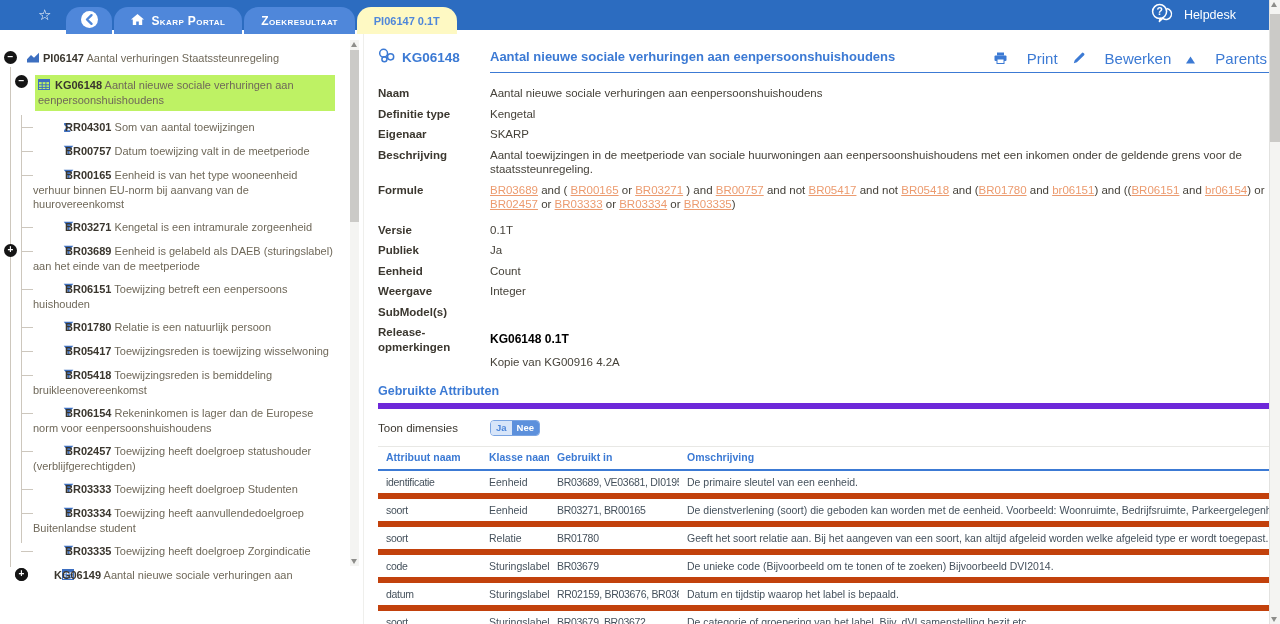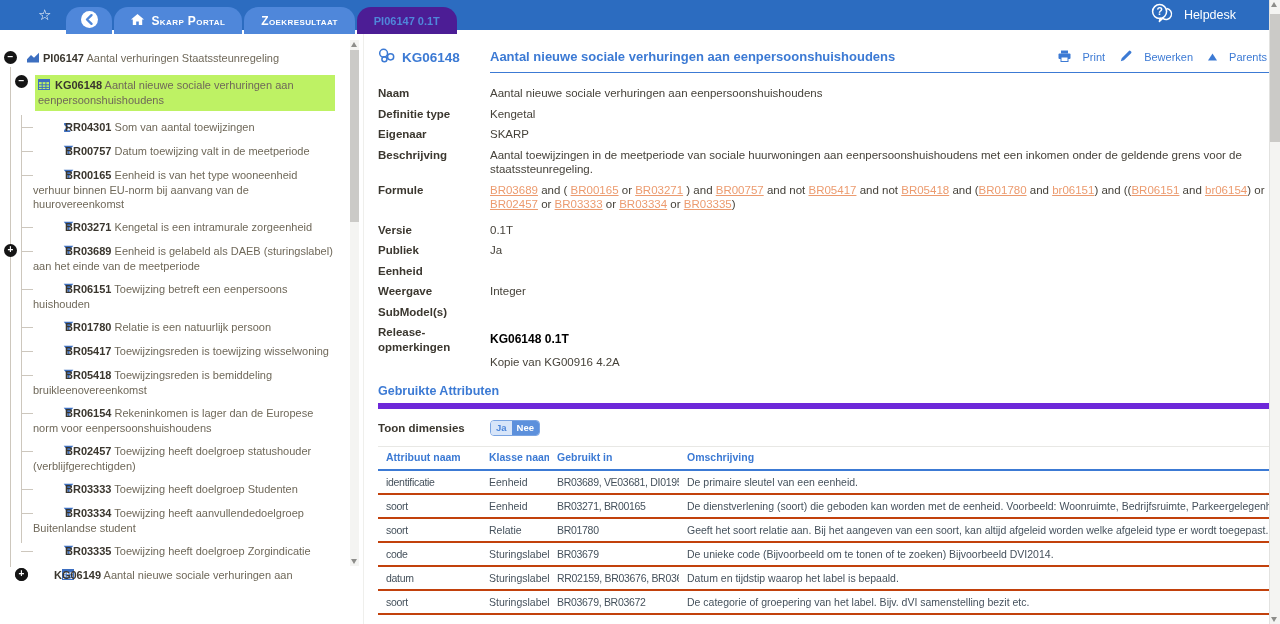--- a/index.html
+++ b/index.html
@@ -7,21 +7,21 @@
        font-family:"Liberation Sans",sans-serif;-webkit-font-smoothing:antialiased}
 
   
   .topbar{position:absolute;top:0;left:0;right:0;height:30px;background:#2c6cc0;display:flex;align-items:center;z-index:5}
   .star{color:#fff;font-size:15px;margin-left:38px;line-height:30px;cursor:pointer}
   .tabs{display:flex;align-items:flex-end;height:38px;margin-left:15px;gap:2px}
   .tab{height:27px;background:#4f87da;border-radius:14px 14px 0 0;display:flex;align-items:center;gap:7px;
        color:#fff;font-weight:bold;font-size:11px;padding:0 17px;cursor:pointer;white-space:nowrap}
   .tab.sc{font-variant:small-caps;letter-spacing:.4px;font-size:12px}
   .tab-back{width:46px;justify-content:center;padding:0}
-  .tab.active{background:#4c1d95;color:#4f87da}
+  .tab.active{background:#fef9c3;color:#4f87da}
   .helpdesk{margin-left:auto;margin-right:44px;display:flex;align-items:center;gap:9px;color:#fff;font-size:12.5px;cursor:pointer}
 
   
   .tree{position:absolute;left:0;top:30px;width:364px;bottom:0;overflow:hidden;box-sizing:border-box;
         padding-top:21px;font-size:11px;color:#6f6859;border-right:1px solid #efefec}
   .ti{position:relative;margin-bottom:9px;line-height:14px;padding-right:28px;cursor:pointer}
   .tcode{color:#3a362e;font-weight:bold}
   .tib{display:block}
   .lvl0 .tib{margin-left:26px}
   .lvl1 .tib{margin-left:12px;text-indent:25px}
@@ -43,43 +43,43 @@
   .tri-up,.tri-down{position:absolute;left:1px;width:0;height:0;border-left:3.5px solid transparent;border-right:3.5px solid transparent}
   .tri-up{top:2px;border-bottom:5px solid #8d8d8a}
   .tri-down{bottom:2px;border-top:5px solid #8d8d8a}
 
   
   .detail{position:absolute;left:378px;top:30px;right:11px;bottom:0;overflow:hidden;font-size:11.5px;color:#46423a}
   .dheader{position:relative;margin-top:17px;height:26px}
   .dcode{position:absolute;left:0;top:1px;display:flex;gap:7px;align-items:center;color:#3c7ad4;font-weight:bold;font-size:13.5px}
   .dtitle{position:absolute;left:112px;top:2px;color:#3c7ad4;font-weight:bold;font-size:13px}
   .dactions{position:absolute;right:2px;top:3px;display:flex;gap:15px}
-  .dact{display:flex;align-items:center;gap:12px;color:#3c7ad4;font-size:11px;cursor:pointer}
+  .dact{display:flex;align-items:center;gap:20px;color:#3c7ad4;font-size:15px;cursor:pointer}
   .dline{position:absolute;left:112px;right:0;bottom:0;height:1px;background:#3c7ad4}
 
   #fields{margin-top:13px}
   .frow{display:flex;margin-bottom:6px;line-height:14.5px}
   .flabel{width:112px;flex:0 0 112px;font-weight:bold;color:#3b372f}
   .fvalue{flex:1;min-width:0}
   .frow-formule{margin-bottom:11px}
   .flink{color:#ec9b6f;text-decoration:underline;cursor:pointer}
   .reltitle{font-weight:bold;font-size:12px;color:#000000;margin-top:7px}
   .relnote{margin-top:8px}
 
   .sectitle{margin-top:15px;color:#3c7ad4;font-weight:bold;font-size:12.5px;border-bottom:6px solid #6d28d9;padding-bottom:5px}
   .togglerow{display:flex;margin-top:11px;align-items:center}
-  .toglabel{width:112px;flex:0 0 112px;font-weight:bold;color:#3b372f}
+  .toglabel{width:112px;flex:0 0 112px;font-weight:normal;color:#3b372f}
   .toggle{display:inline-flex;border-radius:4px;overflow:hidden;font-size:9.5px;font-weight:bold;border:1px solid #7aa4e2;cursor:pointer}
   .tja{background:#d7e5f9;color:#4c86da;padding:1px 5px 2px}
   .tnee{background:#5c90dc;color:#fff;padding:1px 5px 2px}
 
   .attr{width:100%;border-collapse:collapse;table-layout:fixed;margin-top:10px;font-size:10.5px;color:#45515c}
   .attr th{text-align:left;color:#3c7ad4;font-weight:bold;padding:4px 4px 6px 8px;border-bottom:2px solid #3c7ad4;
            border-top:1px solid #e8e8e5;white-space:nowrap;overflow:hidden}
-  .attr td{padding:5px 4px 5px 8px;border-bottom:2px solid #c2410c;white-space:nowrap;overflow:hidden}
+  .attr td{padding:5px 4px 5px 8px;border-bottom:6px solid #c2410c;white-space:nowrap;overflow:hidden}
   .attr td.c0,.attr td.c2{letter-spacing:-.3px}
 
   
   .msb{position:absolute;right:0;top:0;width:10px;height:624px;background:#f4f4f2;border-left:1px solid #e2e2e0;z-index:9}
   .msb .thumb{position:absolute;top:14px;left:0;width:10px;height:128px;background:#cbcac7}
 </style>
 </head>
 <body>
 
 <div class="topbar">
@@ -280,20 +280,21 @@
       <div class="frow">
         <div class="flabel">Versie</div>
         <div class="fvalue">0.1T</div>
       </div>
       <div class="frow">
         <div class="flabel">Publiek</div>
         <div class="fvalue">Ja</div>
       </div>
       <div class="frow">
         <div class="flabel">Eenheid</div>
+        <div class="fvalue">Count</div>
       </div>
       <div class="frow">
         <div class="flabel">Weergave</div>
         <div class="fvalue">Integer</div>
       </div>
       <div class="frow">
         <div class="flabel">SubModel(s)</div>
       </div>
       <div class="frow frow-release">
         <div class="flabel">Release-opmerkingen</div>

